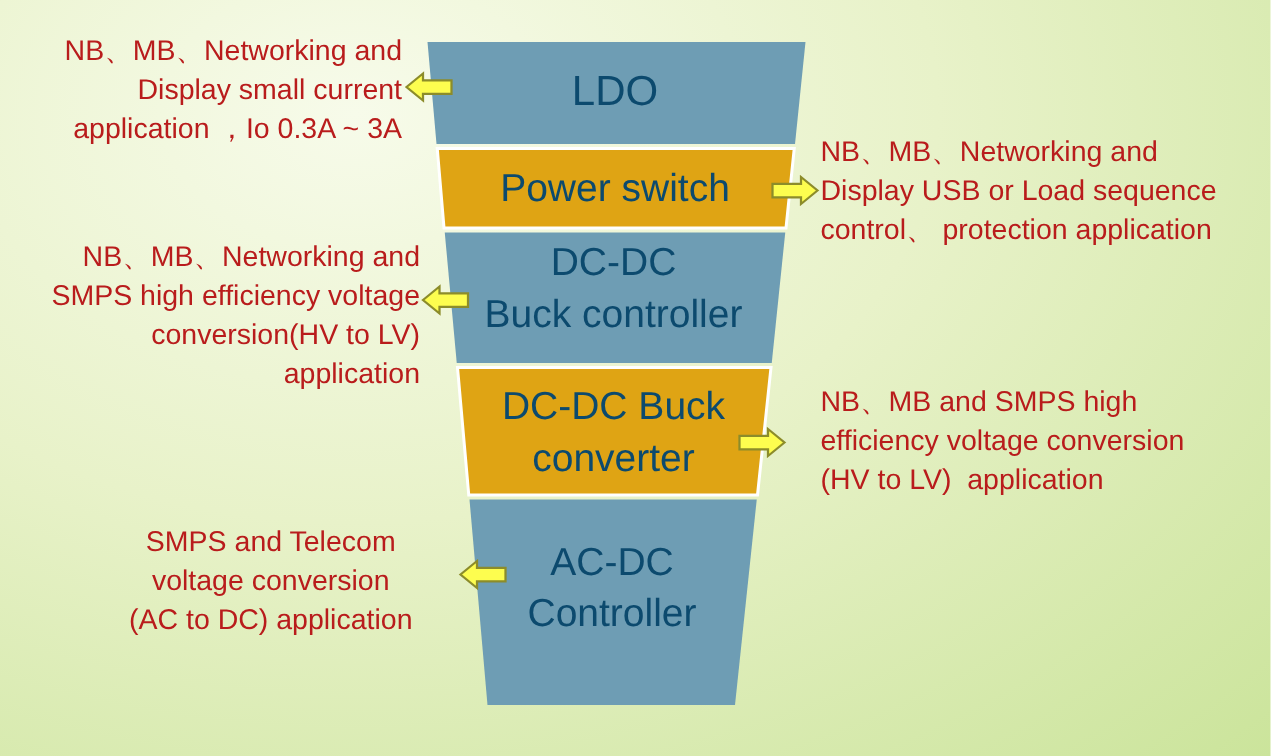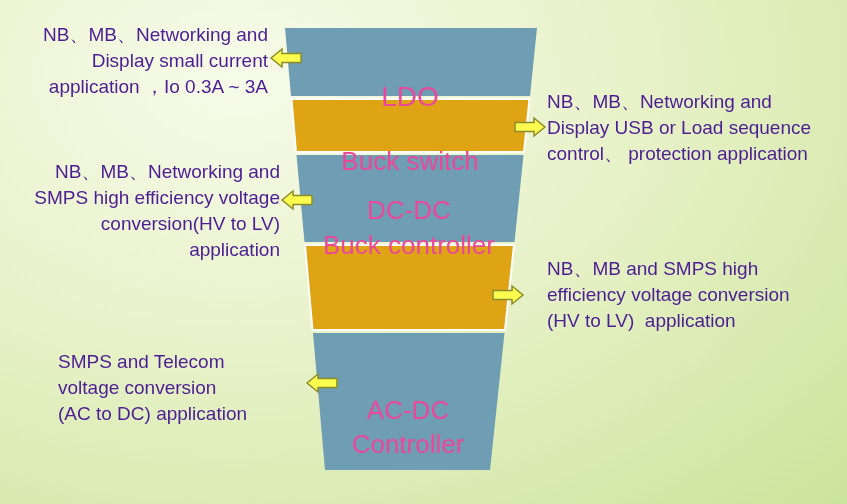--- a/index.html
+++ b/index.html
@@ -6,36 +6,36 @@
   body{
     width:847px;height:504px;overflow:hidden;
     font-family:"Liberation Sans",sans-serif;
     background: radial-gradient(ellipse at 28% 15%, #f7fbea 0%, #e8f2c9 45%, #cbe49b 100%);
   }
   .stage{position:relative;width:847px;height:504px;}
   svg.diagram{position:absolute;left:0;top:0;}
 
   .seg-label{
     position:absolute;display:flex;align-items:center;justify-content:center;
-    text-align:center;color:#ec4899;line-height:1.32;margin-top:36px;
+    text-align:center;color:#0c4a6e;line-height:1.32;
   }
   .seg-label span{white-space:pre-wrap;}
   #seg-label-0{left:285px;top:28px;width:250px;height:66px;font-size:28px;}
   #seg-label-1{left:293px;top:99px;width:234px;height:53px;font-size:26px;}
   #seg-label-2{left:298px;top:155px;width:222px;height:73px;font-size:26px;}
   #seg-label-3{left:306px;top:245px;width:206px;height:85px;font-size:26px;}
   #seg-label-4{left:314px;top:333px;width:188px;height:100px;font-size:26px;align-items:center;padding-top:8px;}
 
   .note{
-    position:absolute;font-size:19px;line-height:26px;color:#4c1d95;
+    position:absolute;font-size:19px;line-height:26px;color:#b91c1c;
   }
   .note span{white-space:pre-wrap;}
   #note-l0{left:6px;top:22px;width:262px;text-align:right;}
   #note-l1{left:28px;top:159px;width:252px;text-align:right;}
-  #note-l2{left:58px;top:349px;width:245px;text-align:left;}
+  #note-l2{left:58px;top:349px;width:245px;text-align:center;}
   #note-r0{left:547px;top:89px;width:298px;text-align:left;}
   #note-r1{left:547px;top:256px;width:318px;text-align:left;}
 </style>
 </head>
 <body>
 
 <div class="stage">
 
   <svg class="diagram" width="847" height="504" viewBox="0 0 847 504">
     <defs>
@@ -56,25 +56,29 @@
         <use href="#block-arrow" transform="translate(523,295) rotate(180)"></use>
         <use href="#block-arrow" transform="translate(307,383)"></use>
       </g>
     </g>
   </svg>
 
   <div class="seg-label" id="seg-label-0">
     <span>LDO</span>
   </div>
   <div class="seg-label" id="seg-label-1">
-    <span>Buck switch</span>
+    <span>Power switch</span>
   </div>
   <div class="seg-label" id="seg-label-2">
     <span>DC-DC
 Buck controller</span>
+  </div>
+  <div class="seg-label" id="seg-label-3">
+    <span>DC-DC Buck
+converter</span>
   </div>
   <div class="seg-label" id="seg-label-4">
     <span>AC-DC
 Controller</span>
   </div>
 
   <div class="note" id="note-l0">
     <span>NB、MB、Networking and
 Display small current
 application ，Io 0.3A ~ 3A</span>

